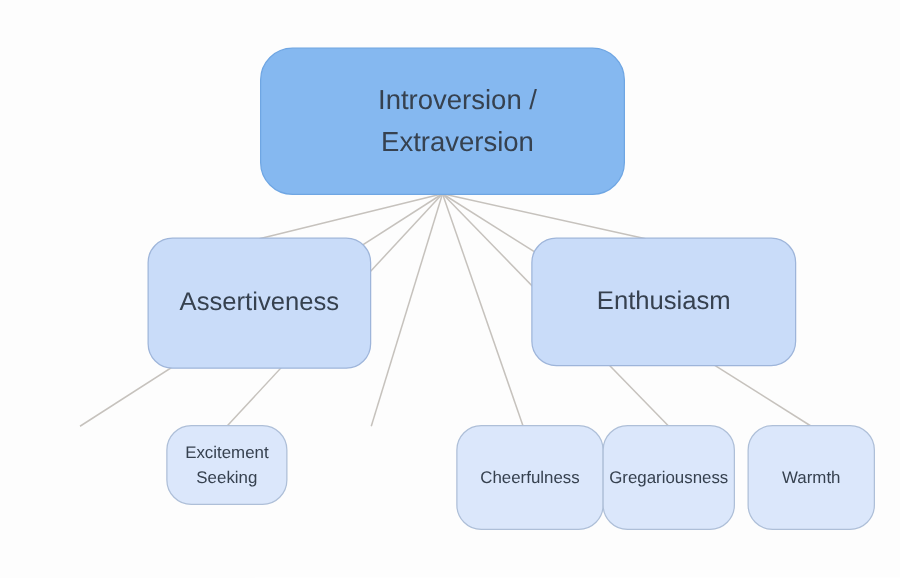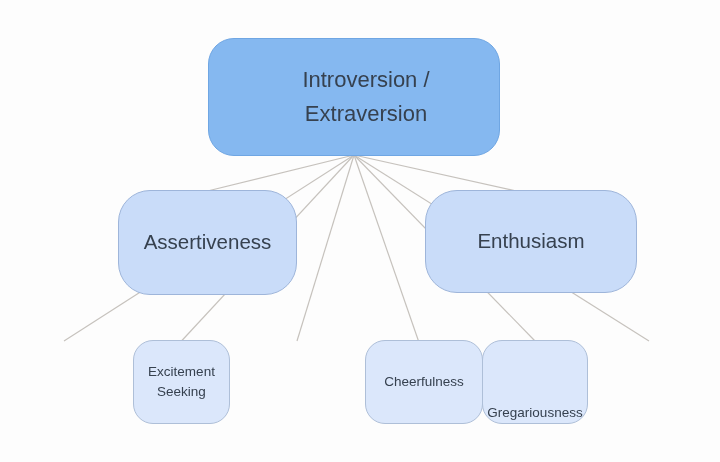--- a/index.html
+++ b/index.html
@@ -38,21 +38,21 @@
     background: var(--trait-fill, #85b8f0);
     border: 1px solid var(--trait-border, #6fa6e3);
     border-radius: 26px;
     font-size: 22px;
     font-weight: 500;
     line-height: 1.55;
   }
   .node--aspect {
     background: var(--aspect-fill, #c9dcf9);
     border: 1px solid var(--aspect-border, #9eb5da);
-    border-radius: 32px;
+    border-radius: 20px;
     font-size: 20.5px;
     font-weight: 500;
     line-height: 1.4;
   }
   .node--facet {
     background: var(--facet-fill, #dbe7fb);
     border: 1px solid var(--facet-border, #aebfd8);
     border-radius: 20px;
     font-size: 13.5px;
     font-weight: 400;
@@ -83,28 +83,31 @@
 
   <div class="node node--aspect" style="left:118px; top:190px; width:179px; height:105px;">
     <span class="node-label">Assertiveness</span>
   </div>
 
   <div class="node node--aspect" style="left:425px; top:190px; width:212px; height:103px;">
     <span class="node-label">Enthusiasm</span>
   </div>
 
 
-  <div class="node node--facet" style="left:133px; top:340px; width:97px; height:84px;">
+  <div class="node node--facet" style="left:133px; top:340px; width:97px; height:64px;">
     <span class="node-label">Excitement
 Seeking</span>
   </div>
 
 
   <div class="node node--facet" style="left:365px; top:340px; width:118px; height:84px;">
     <span class="node-label">Cheerfulness</span>
   </div>
 
-  <div class="node node--facet" style="left:482px; top:340px; width:106px; height:84px;align-items:flex-end;">
+  <div class="node node--facet" style="left:482px; top:340px; width:106px; height:84px;">
     <span class="node-label">Gregariousness</span>
   </div>
 
+  <div class="node node--facet" style="left:598px; top:340px; width:102px; height:84px;">
+    <span class="node-label">Warmth</span>
+  </div>
 
 </div>
 
 </body></html>

